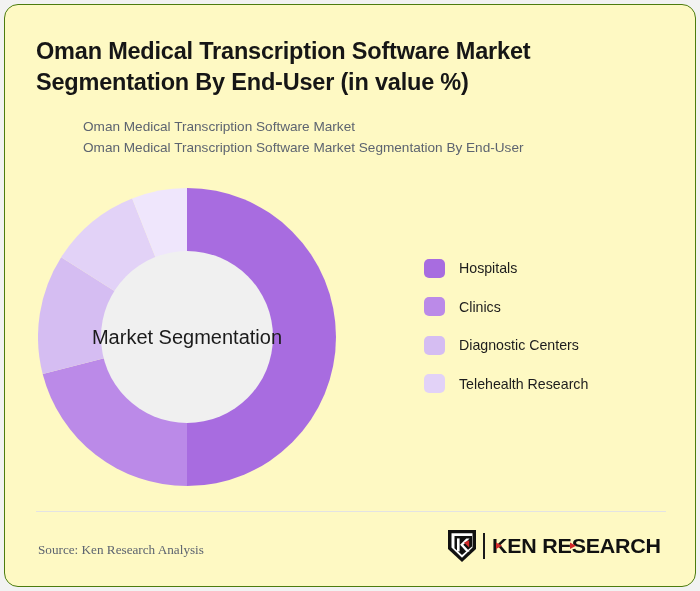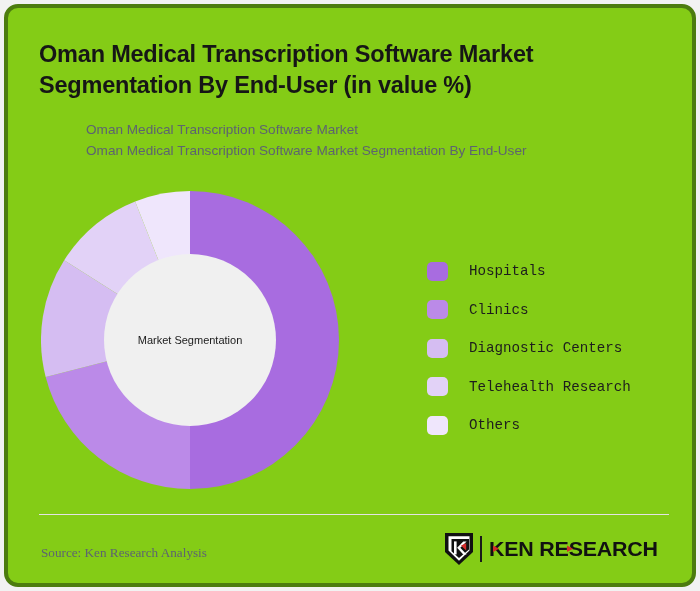--- a/index.html
+++ b/index.html
@@ -11,23 +11,23 @@
     font-family: "Liberation Sans", sans-serif;
     -webkit-font-smoothing: antialiased;
   }
 
   #card {
     position: absolute;
     left: 4px;
     top: 4px;
     width: 692px;
     height: 583px;
-    background: #84cc16;
+    background: #fef9c3;
     border-radius: 14px;
-    border: 4px solid #4d7c0f;
+    border: 1px solid #4d7c0f;
     overflow: hidden;
   }
 
   
   #title {
     position: absolute;
     left: 31px;
     top: 31px;
     width: 600px;
     font-size: 23.5px;
@@ -61,21 +61,21 @@
   #donut-svg { display: block; width: 298px; height: 298px; }
 
   #center-label {
     position: absolute;
     left: 0; top: 0;
     width: 298px;
     height: 298px;
     display: flex;
     align-items: center;
     justify-content: center;
-    font-size: 11px;
+    font-size: 20px;
     color: #1b1b1b;
     pointer-events: none;
   }
 
   
   #legend {
     position: absolute;
     left: 419px;
     top: 244px;
   }
@@ -84,25 +84,24 @@
     align-items: center;
     height: 38.5px;
   }
   .legend-swatch {
     width: 21px;
     height: 19px;
     border-radius: 5px;
     flex: 0 0 auto;
   }
   .legend-label {
-    margin-left: 21px;
+    margin-left: 14px;
     font-size: 14.2px;
     color: #1d1d1d;
     white-space: nowrap;
-    font-family: Liberation Mono, monospace;
   }
 
   
   #divider {
     position: absolute;
     left: 31px;
     top: 506px;
     width: 630px;
     height: 1px;
     background: #e3e3e3;
@@ -169,24 +168,20 @@
         <span class="legend-swatch" style="background: rgb(187, 138, 232);"></span>
         <span class="legend-label">Clinics</span>
       </div>
       <div class="legend-item">
         <span class="legend-swatch" style="background: rgb(213, 189, 242);"></span>
         <span class="legend-label">Diagnostic Centers</span>
       </div>
       <div class="legend-item">
         <span class="legend-swatch" style="background: rgb(226, 210, 247);"></span>
         <span class="legend-label">Telehealth Research</span>
-      </div>
-      <div class="legend-item">
-        <span class="legend-swatch" style="background: rgb(239, 230, 252);"></span>
-        <span class="legend-label">Others</span>
       </div>
     </div>
 
   <div id="divider"></div>
 
   <div id="source">Source: Ken Research Analysis</div>
 
   <div id="logo">
     <svg id="logo-mark" width="30" height="34" viewBox="0 0 30 34">
       <path d="M1 1 H29 V20 L15 33 L1 20 Z" fill="#111111"></path>

